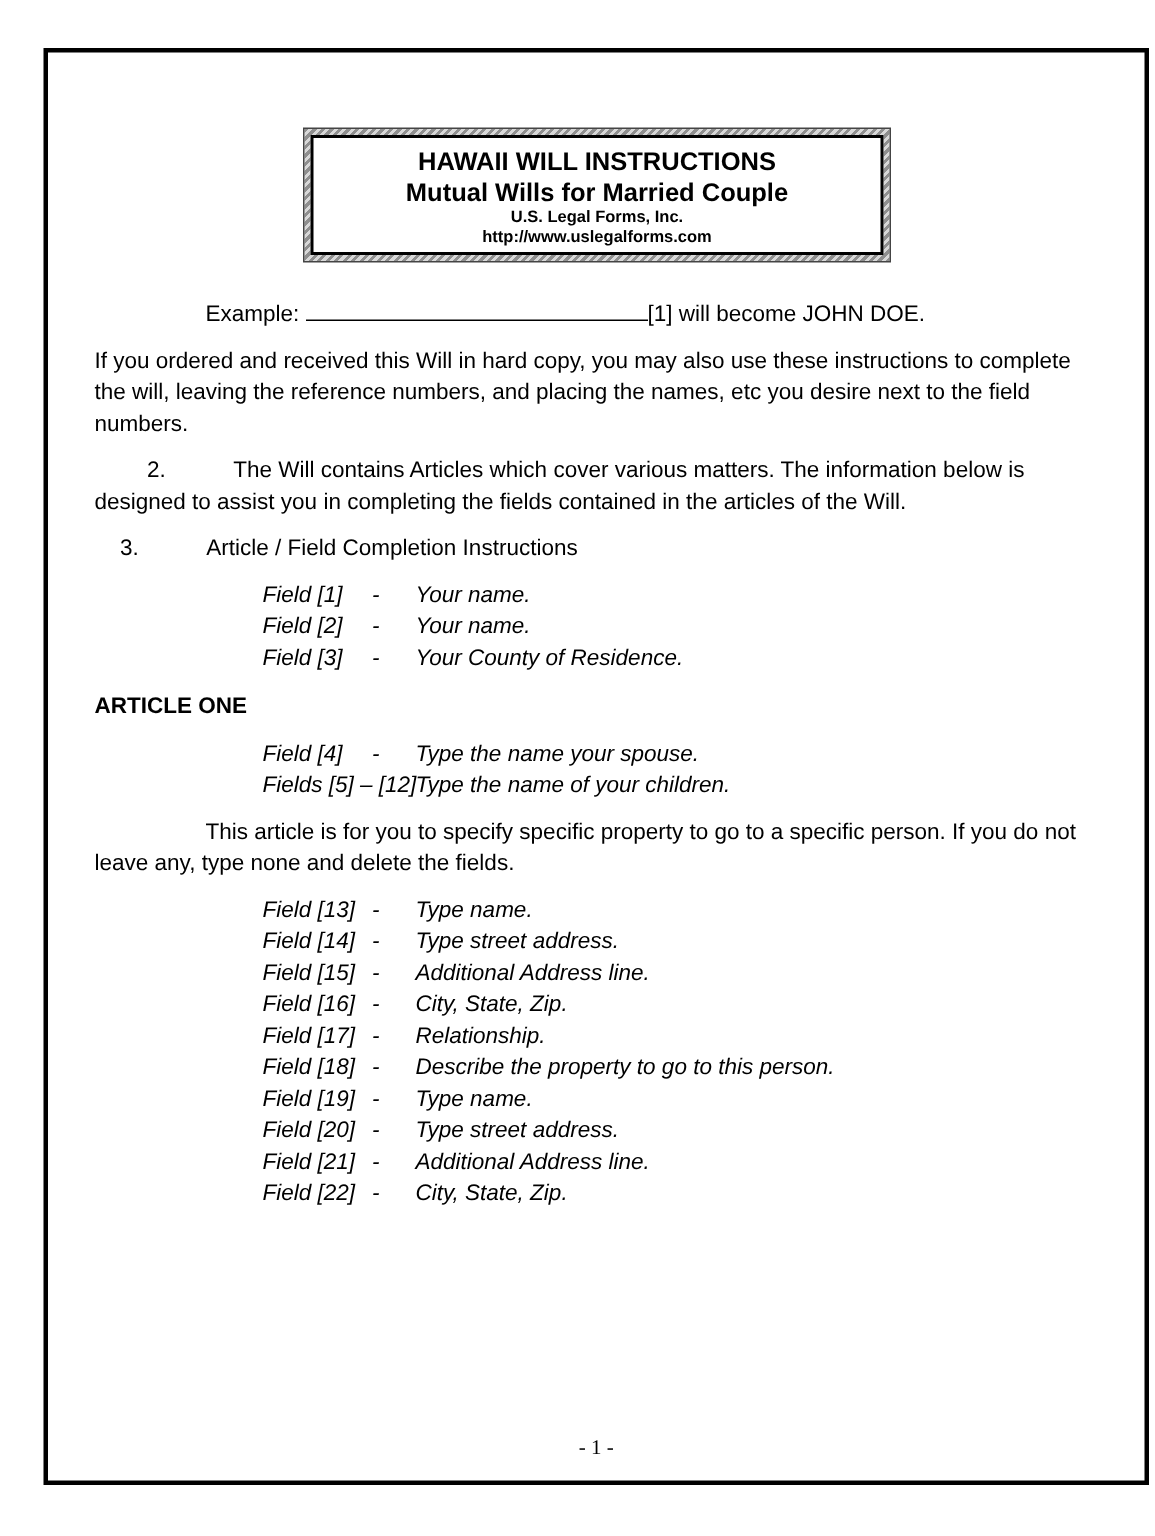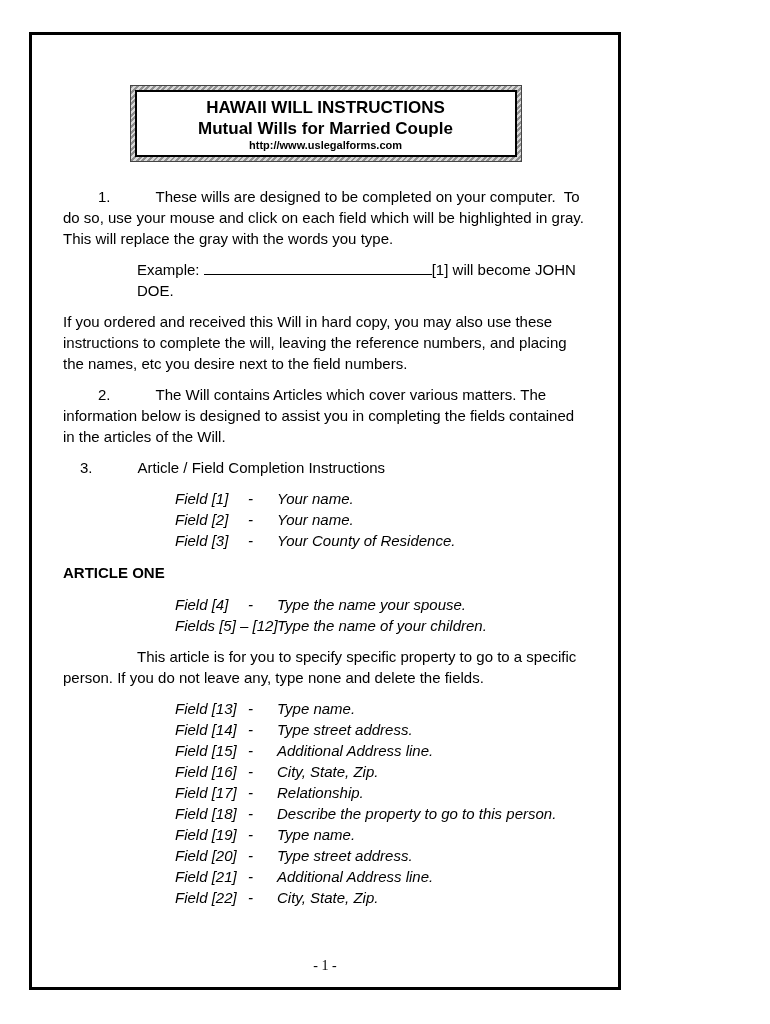--- a/index.html
+++ b/index.html
@@ -6,21 +6,21 @@
   html, body { margin: 0; padding: 0; }
   body {
     width: 770px; height: 1024px;
     background: #ffffff;
     font-family: "Liberation Sans", "DejaVu Sans", sans-serif;
     font-size: 15px; color: #000;
     position: relative; overflow: hidden;
   }
   .page {
     position: absolute; left: 29px; top: 32px;
-    width: 592px; height: 958px;
+    width: 737px; height: 958px;
     border: 3px solid #000;
     padding: 50px 30px 0 31px;
     background: #fff;
   }
   
   .titlebox-outer {
     width: 392px; margin: 0 auto 24px auto;
     border: 1px solid #444;
     background: repeating-linear-gradient(135deg, #8f8f8f 0 2px, #d8d8d8 2px 4px);
     padding: 4px;
@@ -63,25 +63,25 @@
 </style>
 </head>
 <body>
 
 <div class="page">
 
   <div class="titlebox-outer">
     <div class="titlebox-inner">
       <div class="big">HAWAII WILL INSTRUCTIONS</div>
       <div class="big">Mutual Wills for Married Couple</div>
+      <div class="small">U.S. Legal Forms, Inc.</div>
       <div class="small">http://www.uslegalforms.com</div>
     </div>
   </div>
 
-  <p class="num-para"><span>1.</span><span class="gap"></span><span>These wills are designed to be completed on your computer.  To do so, use your mouse and click on each field which will be highlighted in gray.  This will replace the gray with the words you type.</span></p>
 
   <p class="example"><span>Example:</span> <span class="blankline"></span><span>[1] will become JOHN DOE.</span></p>
 
   <p>If you ordered and received this Will in hard copy, you may also use these instructions to complete the will, leaving the reference numbers, and placing the names, etc you desire next to the field numbers.</p>
 
   <p class="num-para"><span>2.</span><span class="gap"></span><span>The Will contains Articles which cover various matters. The information below is designed to assist you in completing the fields contained in the articles of the Will.</span></p>
 
   <p class="num-para3"><span>3.</span><span class="gap"></span><span>Article / Field Completion Instructions</span></p>
 
   <div class="fields">

